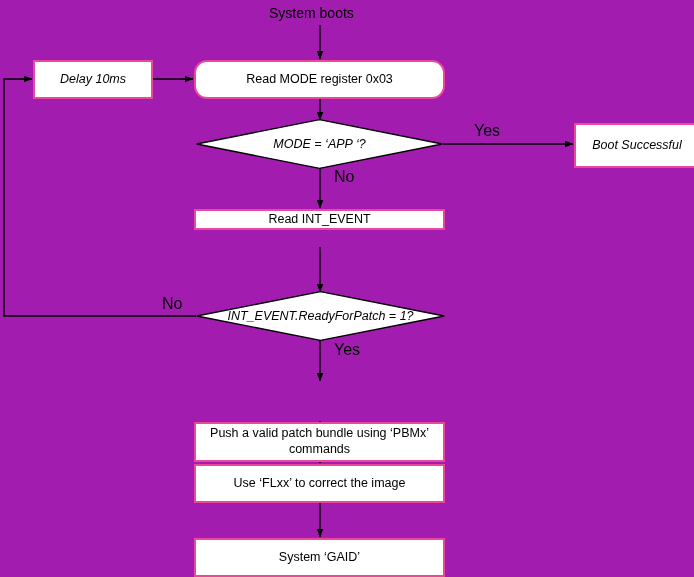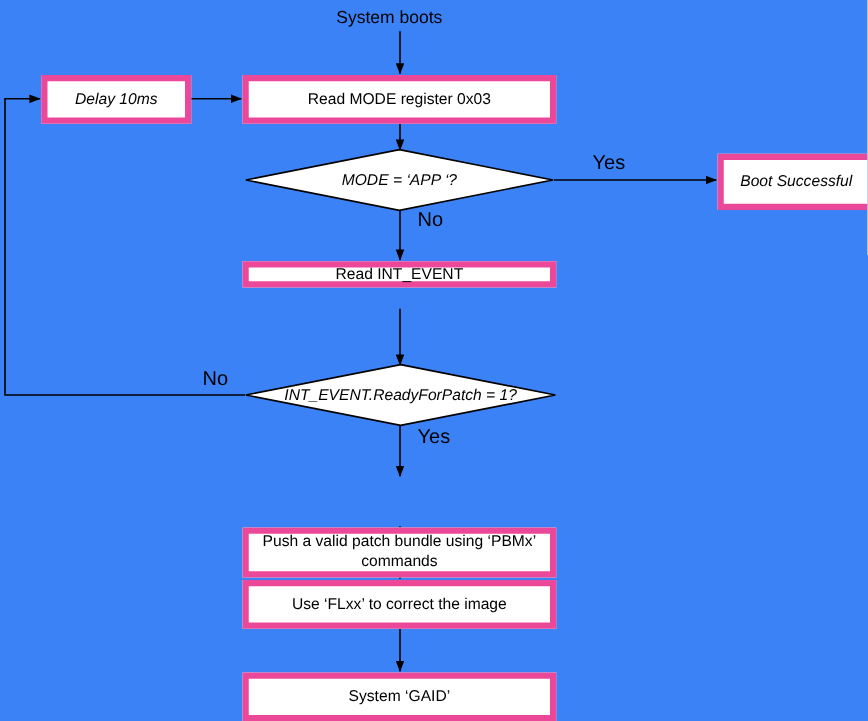--- a/index.html
+++ b/index.html
@@ -9,21 +9,21 @@
     background: #ffffff;
   }
   body {
     font-family: "Liberation Sans", sans-serif;
     color: #000000;
   }
   #canvas {
     position: relative;
     width: 694px;
     height: 577px;
-    background: #3b82f6;
+    background: #a21caf;
     overflow: hidden;
   }
   #wires {
     position: absolute;
     left: 0;
     top: 0;
     width: 694px;
     height: 577px;
     pointer-events: none;
   }
@@ -32,21 +32,21 @@
   .node {
     position: absolute;
     box-sizing: border-box;
     display: flex;
     align-items: center;
     justify-content: center;
     text-align: center;
     line-height: 1.25;
   }
   .box {
-    border: 5px solid #ec4899;
+    border: 2px solid #ec4899;
     background: #ffffff;
     font-size: 12.5px;
   }
   .box.italic {
     font-style: italic;
   }
   .diamond-wrap {
     position: absolute;
     display: flex;
     align-items: center;
@@ -108,21 +108,21 @@
 
     <line x1="320" y1="421" x2="320" y2="463" stroke="#000000" stroke-width="1.3" marker-end="url(#arrowhead)"></line>
 
     <line x1="320" y1="503" x2="320" y2="537" stroke="#000000" stroke-width="1.3" marker-end="url(#arrowhead)"></line>
   </svg>
 
   <div class="title-text" style="left:269px; top:5px;">System boots</div>
 
   <div class="node box italic" style="left:33px; top:60px; width:120px; height:39px;">Delay 10ms</div>
 
-  <div class="node box" style="left:194px; top:60px; width:251px; height:39px;">Read MODE register 0x03</div>
+  <div class="node box" style="left:194px; top:60px; width:251px; height:39px;border-radius:13px;">Read MODE register 0x03</div>
 
   <div class="node box italic" style="left:574px; top:123px; width:126px; height:45px;">Boot Successful</div>
 
   <div class="node box" style="left:194px; top:209px; width:251px; height:21px;">Read INT_EVENT</div>
 
   <div class="node box" style="left:194px; top:382px; width:251px; height:40px;margin-top:40px;">
     <span>
       <span>Push a valid patch bundle using ‘PBMx’</span><br>
       <span>commands</span>
     </span>

